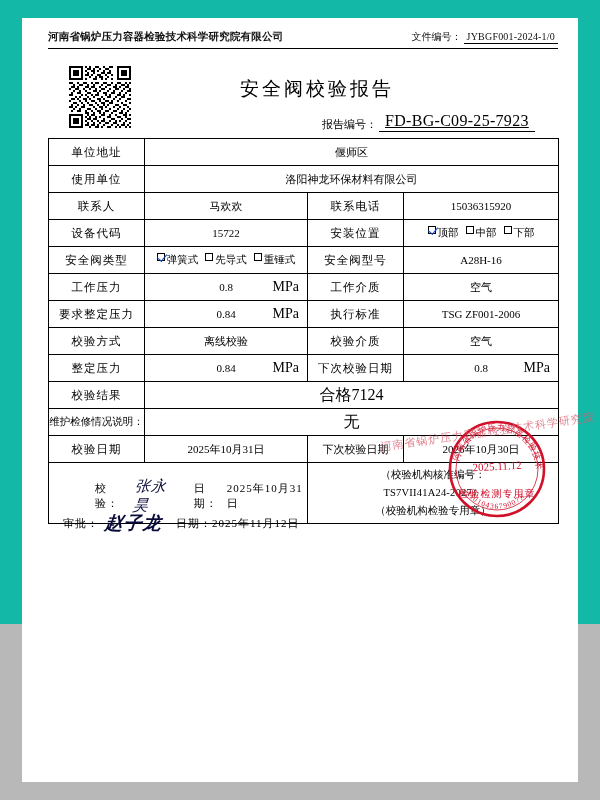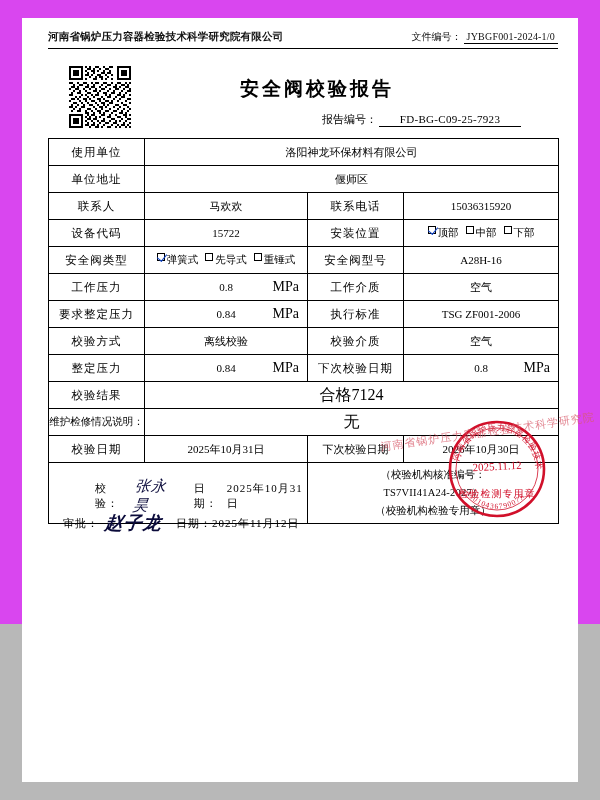--- a/index.html
+++ b/index.html
@@ -10,21 +10,21 @@
   body {
     width: 600px;
     height: 800px;
     overflow: hidden;
     font-family: "Liberation Sans", sans-serif;
   }
   .page {
     position: relative;
     width: 600px;
     height: 624px;
-    background: #d946ef;
+    background: #14b8a6;
     box-sizing: border-box;
   }
   .sheet {
     position: absolute;
     left: 22px;
     top: 18px;
     width: 556px;
     height: 764px;
     background: #ffffff;
     box-sizing: border-box;
@@ -74,43 +74,44 @@
   }
   .qr svg { display:block; }
   
   .title {
     position: absolute;
     left: 130px;
     top: 58px;
     width: 330px;
     text-align: center;
     font-size: 19px;
-    font-weight: bold;
+    font-weight: normal;
     letter-spacing: 3px;
     color: #000;
   }
   .reportno {
     position: absolute;
     left: 300px;
     top: 94px;
     width: 240px;
     display: flex;
     align-items: flex-end;
     font-size: 11px;
   }
   .reportno .lab { white-space: nowrap; }
   .reportno .val {
     border-bottom: 1px solid #000;
     padding: 0 6px 1px 6px;
     font-family: "Liberation Serif", serif;
-    font-size: 11px;
+    font-size: 16px;
     letter-spacing: 0.3px;
     margin-left: 2px;
     min-width: 130px;
     text-align: center;
+    text-decoration: underline;
   }
   
   table.main {
     position: absolute;
     left: 26px;
     top: 120px;
     width: 510px;
     border-collapse: collapse;
     table-layout: fixed;
     font-size: 11px;
@@ -552,26 +553,26 @@
     <table class="main">
       <colgroup>
         <col style="width:96px">
         <col style="width:88px">
         <col style="width:75px">
         <col style="width:96px">
         <col style="width:155px">
       </colgroup>
       <tbody>
         <tr>
+          <td class="lbl">单位地址</td>
+          <td class="val-cn" colspan="4">偃师区</td>
+        </tr>
+        <tr>
           <td class="lbl">使用单位</td>
           <td class="val-cn" colspan="4">洛阳神龙环保材料有限公司</td>
-        </tr>
-        <tr>
-          <td class="lbl">单位地址</td>
-          <td class="val-cn" colspan="4">偃师区</td>
         </tr>
         <tr>
           <td class="lbl">联系人</td>
           <td class="val-cn" colspan="2">马欢欢</td>
           <td class="lbl">联系电话</td>
           <td class="val-serif">15036315920</td>
         </tr>
         <tr>
           <td class="lbl">设备代码</td>
           <td class="val-serif" colspan="2">15722</td>

